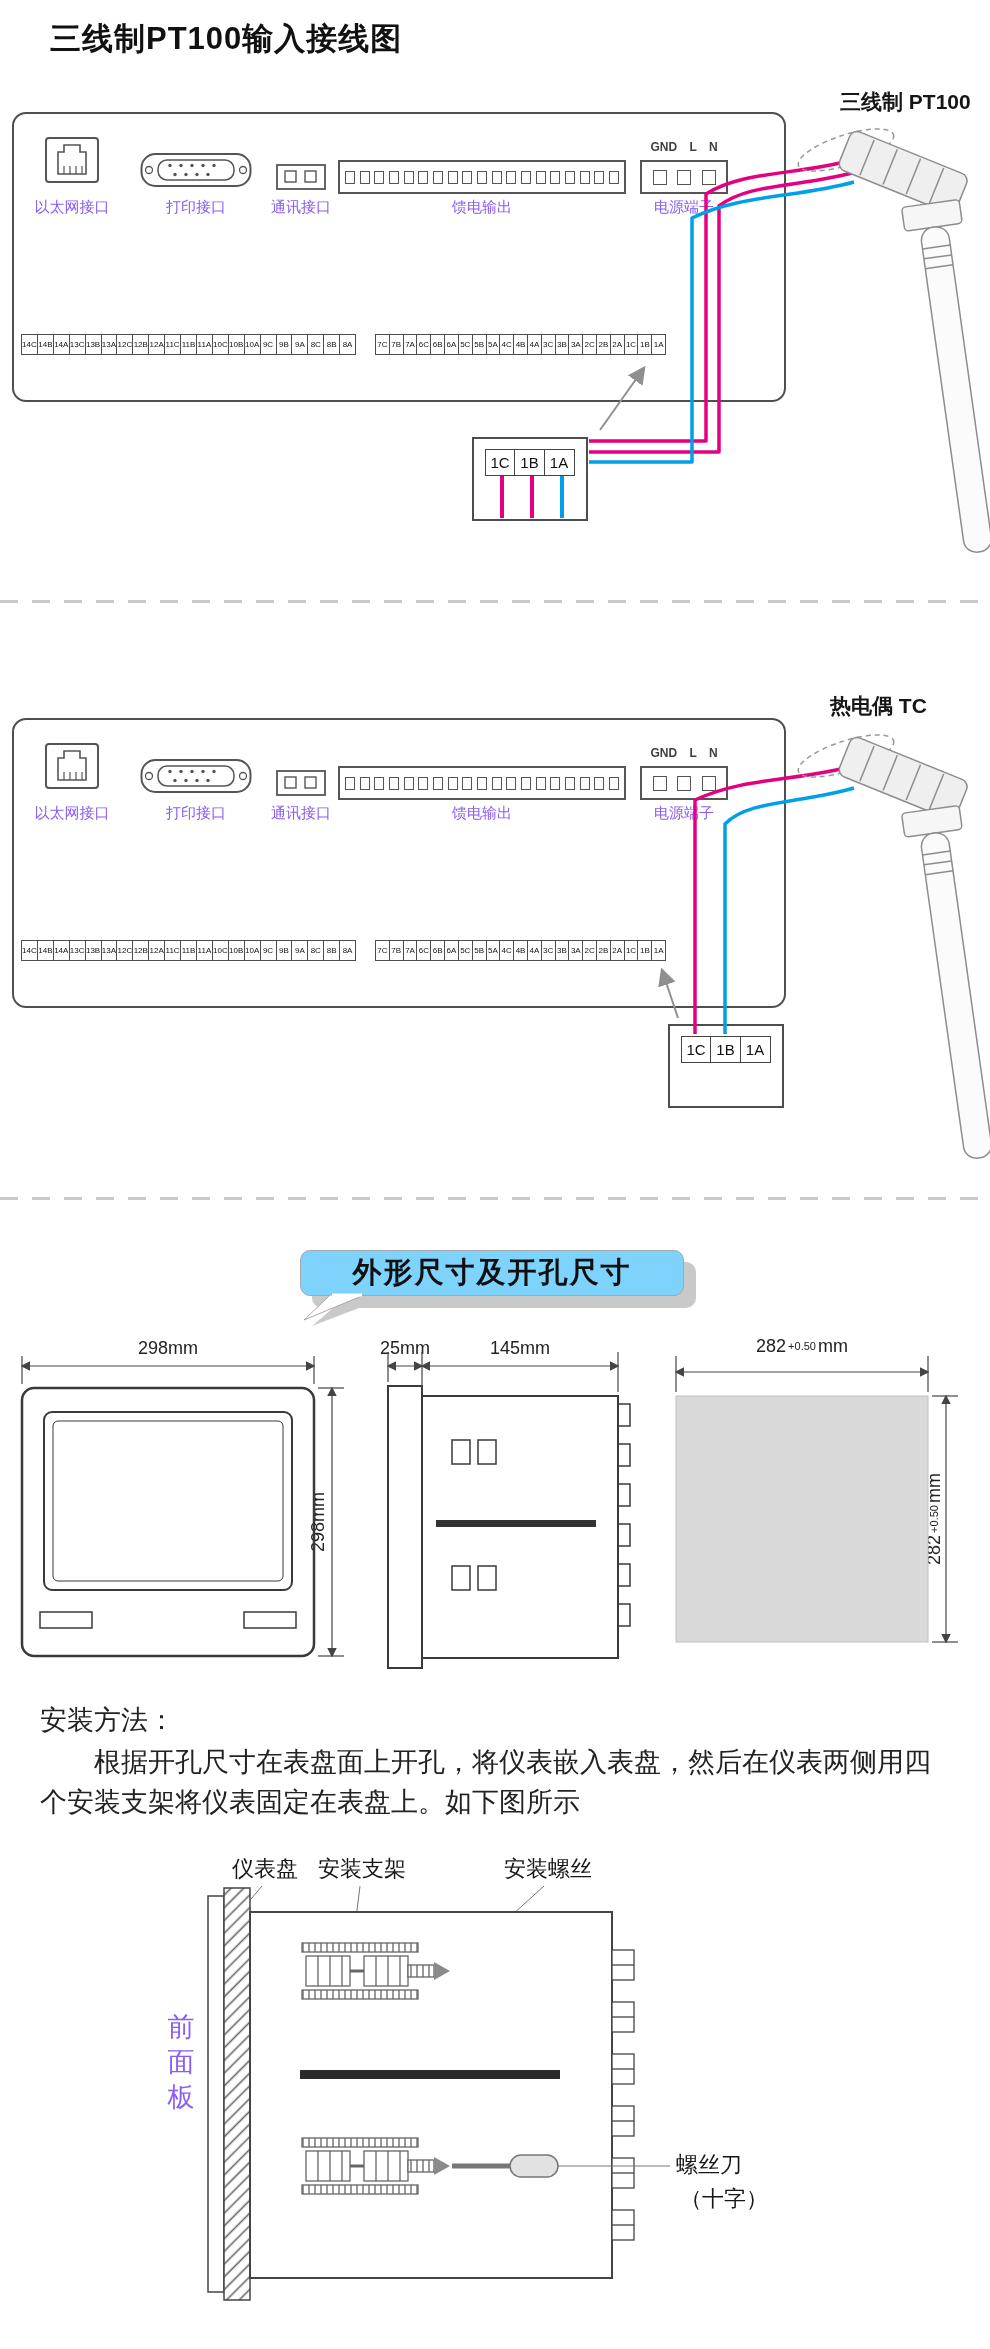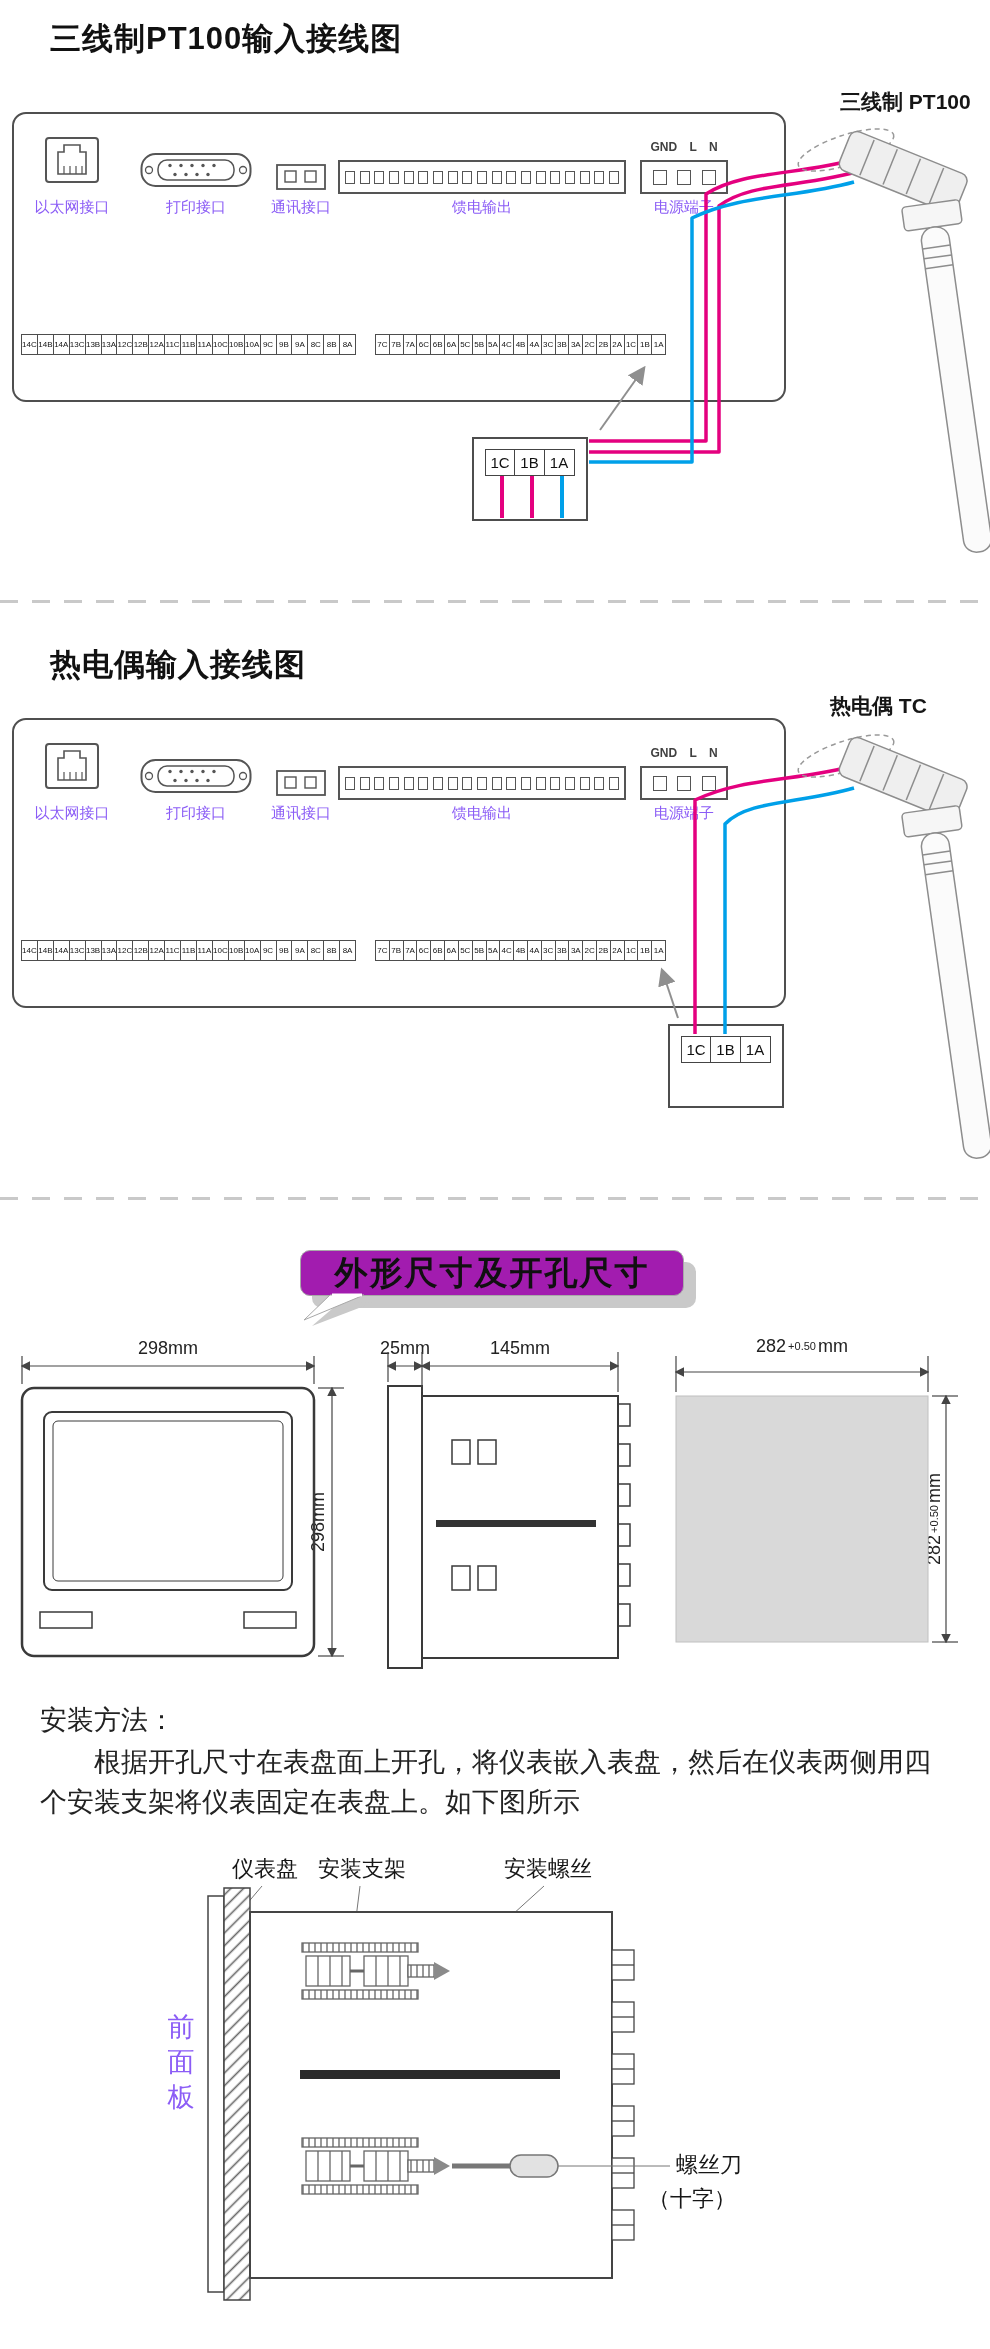--- a/index.html
+++ b/index.html
@@ -17,21 +17,21 @@
 .pterm{display:block;width:14px;height:15px;border:1.5px solid #555}
 .strip{position:absolute;display:flex;height:21px;z-index:2}
 .cell{flex:1;margin-left:-1px;border:1px solid #4d4d4d;background:#fff;display:flex;align-items:center;justify-content:center;font-size:8px;color:#111;white-space:nowrap}
 .detail-box{position:absolute;width:116px;height:84px;border:2px solid #4d4d4d;background:#fff;z-index:2}
 .det-row{position:absolute;left:12px;top:10px;display:flex}
 .det-cell{width:31px;height:27px;margin-left:-1.5px;border:1.5px solid #444;background:#fff;display:flex;align-items:center;justify-content:center;font-size:15px;color:#111}
 .stub{position:absolute;top:37px;width:4px;height:42px;display:block}
 .probe-lbl{position:absolute;font-size:21px;font-weight:bold;color:#161616;z-index:2}
 .sep{position:absolute;left:0;width:990px;height:3px;background:repeating-linear-gradient(90deg,#c9c9c9 0 18px,transparent 18px 32px);z-index:1}
 .hdr-shadow{position:absolute;background:#c9c9c9;border-radius:10px;z-index:1}
-.hdr-box{position:absolute;display:flex;align-items:center;justify-content:center;background:#a21caf;border:1px solid #a8a8a8;border-radius:10px;font-size:33px;font-weight:bold;color:#101010;z-index:2;letter-spacing:2px}
+.hdr-box{position:absolute;display:flex;align-items:center;justify-content:center;background:#7dd3fc;border:1px solid #a8a8a8;border-radius:10px;font-size:29px;font-weight:bold;color:#101010;z-index:2;letter-spacing:2px}
 .dim{position:absolute;font-size:18px;color:#222;text-align:center;z-index:2}
 .dim.rot{transform:rotate(-90deg)}
 .dim-c{display:flex;align-items:center;justify-content:center;gap:2px}
 .tol{display:flex;flex-direction:row;font-size:11px;line-height:11px;text-align:left}
 .tol i{font-style:normal}
 .cutout-lbl{position:absolute;font-size:26px;font-weight:bold;color:#111;text-align:center;z-index:2}
 .method-title{position:absolute;font-size:27px;color:#222;z-index:2;font-family:"Liberation Serif",serif}
 .method-text{position:absolute;font-size:27px;line-height:40px;color:#222;text-indent:2em;z-index:2;font-family:"Liberation Serif",serif}
 .ilbl{position:absolute;font-size:22px;color:#161616;z-index:2}
 .vlbl{position:absolute;font-size:27px;line-height:35px;width:30px;word-break:break-all;text-align:center;color:#8b5cf6;z-index:2}
@@ -164,21 +164,20 @@
       </div>
     <i class="stub" style="left:26px;background:var(--wire-a)"></i>
     <i class="stub" style="left:56px;background:var(--wire-a)"></i>
     <i class="stub" style="left:86px;background:var(--wire-b)"></i>
   </div>
 
   <div class="probe-lbl" style="left:840px;top:88px">三线制 PT100</div>
 
   <div class="sep" style="top:600px"></div>
 
-  <div class="sec-title" style="left:50px;top:644px">热电偶输入接线图</div>
 
   <div class="panel" style="top:718px">
     <svg style="left:30px;top:22px" width="56" height="48" viewBox="0 0 56 48">
       <rect x="2" y="2" width="52" height="44" rx="3" fill="#fff" stroke="#555" stroke-width="2"></rect>
       <path d="M14 38 V16 H20 V9 H36 V16 H42 V38 Z" fill="none" stroke="#555" stroke-width="1.6"></path>
       <path d="M20 38 V30 M26 38 V30 M32 38 V30 M38 38 V30" stroke="#555" stroke-width="1.2"></path>
     </svg>
     <div class="lbl" style="left:2px;top:84px;width:112px">以太网接口</div>
 
     <svg style="left:126px;top:34px" width="112" height="44" viewBox="0 0 112 44">
@@ -325,21 +324,21 @@
   <div class="cutout-lbl" style="left:676px;top:1502px;width:252px">开孔尺寸</div>
 
   <div class="method-title" style="left:40px;top:1702px">安装方法：</div>
   <div class="method-text" style="left:40px;top:1742px;width:916px">根据开孔尺寸在表盘面上开孔，将仪表嵌入表盘，然后在仪表两侧用四个安装支架将仪表固定在表盘上。如下图所示</div>
 
   <div class="ilbl" style="left:230px;top:1854px;width:70px;text-align:center">仪表盘</div>
   <div class="ilbl" style="left:318px;top:1854px;width:92px;text-align:left">安装支架</div>
   <div class="ilbl" style="left:502px;top:1854px;width:92px;text-align:center">安装螺丝</div>
   <div class="vlbl" style="left:166px;top:2010px">前面板</div>
   <div class="ilbl" style="left:676px;top:2150px">螺丝刀</div>
-  <div class="ilbl" style="left:648px;top:2184px">（十字）</div>
+  <div class="ilbl" style="left:680px;top:2184px">（十字）</div>
 
   <svg class="art" width="990" height="2349" viewBox="0 0 990 2349" xmlns="http://www.w3.org/2000/svg" xmlns:xlink="http://www.w3.org/1999/xlink">
     <defs>
       <marker id="arr" viewBox="0 0 10 10" refX="8.5" refY="5" markerWidth="8" markerHeight="8" orient="auto-start-reverse">
           <path d="M0 0 L10 5 L0 10 Z" fill="#444"></path>
         </marker>
       <marker id="arrg" viewBox="0 0 10 10" refX="8.5" refY="5" markerWidth="9" markerHeight="9" orient="auto-start-reverse">
           <path d="M0 0 L10 5 L0 10 Z" fill="#8f8f8f"></path>
         </marker>
       <pattern id="hatch" width="9" height="9" patternUnits="userSpaceOnUse" patternTransform="rotate(45)">

